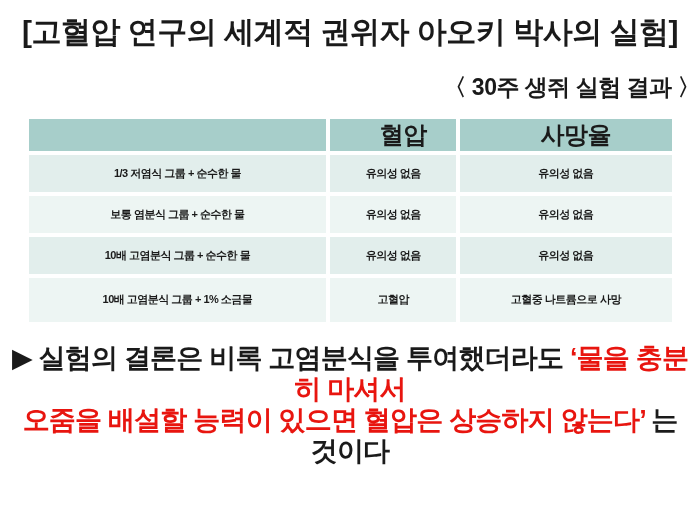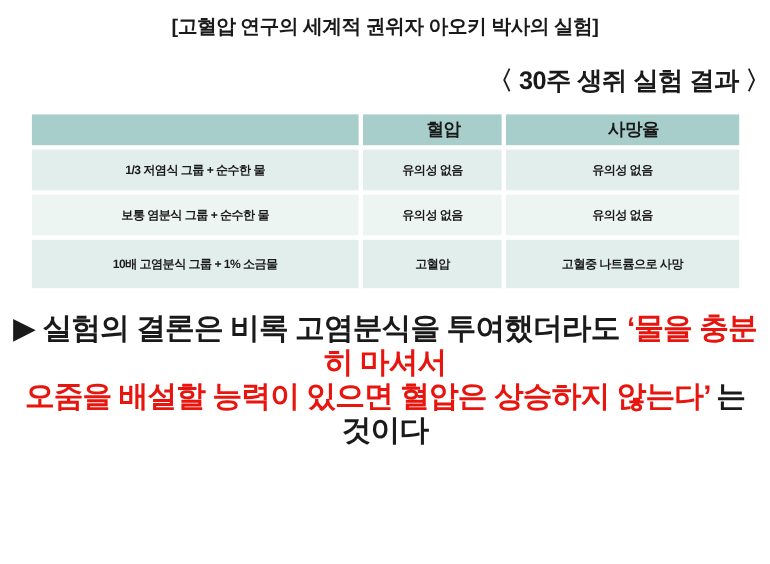--- a/index.html
+++ b/index.html
@@ -10,39 +10,39 @@
     --text-black:#1a1a1a;
   }
   *{box-sizing:border-box;}
   html,body{margin:0;padding:0;}
   body{
     width:700px;height:513px;overflow:hidden;background:#ffffff;
     font-family:"Liberation Sans","DejaVu Sans",sans-serif;
     font-weight:bold;color:var(--text-black);
   }
   .title{
-    text-align:center;font-size:18px;letter-spacing:-0.5px;
+    text-align:center;font-size:30px;letter-spacing:-0.5px;
     margin:0;padding-top:14px;line-height:1.2;
   }
   .subtitle{
     text-align:right;font-size:23px;letter-spacing:-0.5px;
     margin:0;padding-top:24px;line-height:1.2;
   }
   table.results{
     margin:13px auto 0 auto;
     border-collapse:separate;border-spacing:4px;
     table-layout:fixed;width:651px;
   }
   table.results td,table.results th{
     text-align:center;vertical-align:middle;
     font-size:11px;font-weight:bold;letter-spacing:-0.5px;
     padding:0;
   }
   table.results thead th{
-    background:var(--header-bg);height:28px;font-size:16px;padding-left:20px;
+    background:var(--header-bg);height:28px;font-size:24px;padding-left:20px;
   }
   table.results tbody tr td{height:37px;}
   table.results tbody tr:nth-child(odd) td{background:var(--row-odd-bg);}
   table.results tbody tr:nth-child(even) td{background:var(--row-even-bg);}
   table.results tbody tr:last-child td{height:44px;}
   .col-group{width:296px;}
   .col-bp{width:125px;}
   .col-mort{width:210px;}
   .conclusions{margin-top:17px;}
   .conclusion{
@@ -75,20 +75,25 @@
       <td>1/3 저염식 그룹 + 순수한 물</td>
       <td>유의성 없음</td>
       <td>유의성 없음</td>
     </tr>
     <tr>
       <td>보통 염분식 그룹 + 순수한 물</td>
       <td>유의성 없음</td>
       <td>유의성 없음</td>
     </tr>
     <tr>
+      <td>10배 고염분식 그룹 + 순수한 물</td>
+      <td>유의성 없음</td>
+      <td>유의성 없음</td>
+    </tr>
+    <tr>
       <td>10배 고염분식 그룹 + 1% 소금물</td>
       <td>고혈압</td>
       <td>고혈중 나트륨으로 사망</td>
     </tr>
   </tbody>
 </table>
 
 <div class="conclusions">
   <p class="conclusion"><span>▶</span><span> 실험의 결론은 비록 고염분식을 투여했더라도 </span><span class="red">‘물을 충분히 마셔서</span><br><span class="red">오줌을 배설할 능력이 있으면 혈압은 상승하지 않는다’</span><span> 는 것이다</span></p>
 

